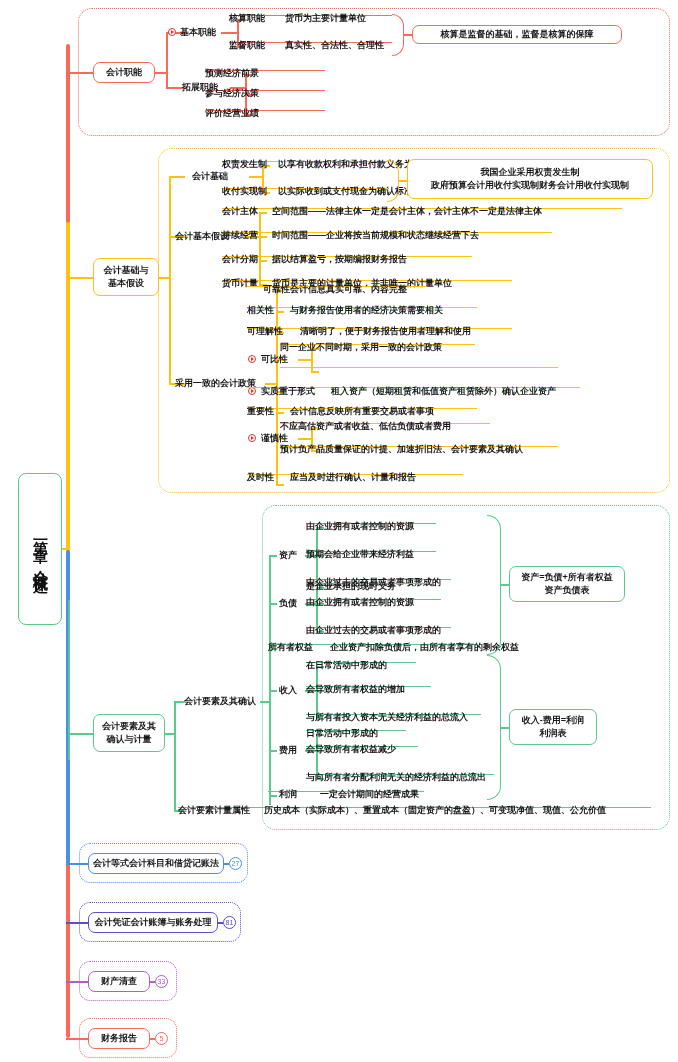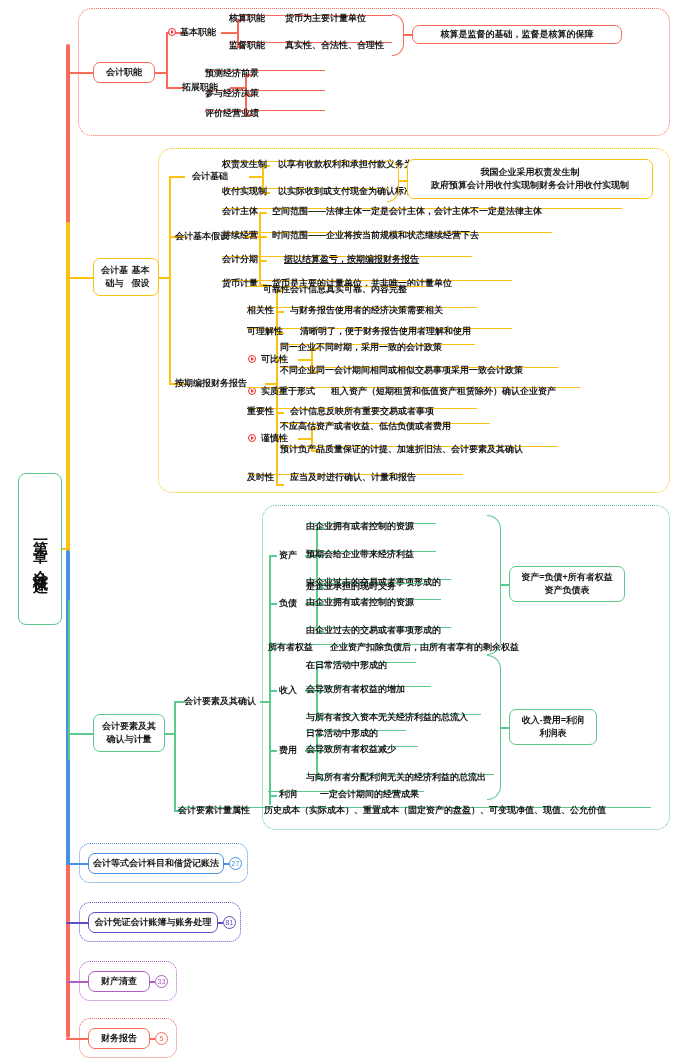--- a/index.html
+++ b/index.html
@@ -130,21 +130,21 @@
   <div class="leaf u" style="--c:#fa6a5a;left:205px;top:68px;width:120px;"></div>
   <div class="lbl" style="left:205px;top:67px;">预测经济前景</div>
   <div class="leaf u" style="--c:#fa6a5a;left:205px;top:88px;width:120px;"></div>
   <div class="lbl" style="left:205px;top:87px;">参与经济决策</div>
   <div class="leaf u" style="--c:#fa6a5a;left:205px;top:108px;width:120px;"></div>
   <div class="lbl" style="left:205px;top:107px;">评价经营业绩</div>
 
   <div class="dash" style="--c:#fcc212;left:158px;top:148px;width:512px;height:345px;"></div>
 
   <div class="hline" style="--c:#fcc212;left:66px;top:277px;width:27px;"></div>
-  <div class="boxnode multi" style="--c:#fcc212;left:93px;top:258px;width:66px;height:38px;flex-direction:row;">
+  <div class="boxnode multi" style="--c:#fcc212;left:93px;top:258px;width:66px;height:38px;flex-direction:column;">
     <span>会计基础与</span>
     <span>基本假设</span>
   </div>
 
   <div class="hline" style="--c:#fcc212;left:159px;top:277px;width:11px;"></div>
   <div class="vline" style="--c:#fcc212;left:169px;top:176px;height:208px;"></div>
   <div class="hline" style="--c:#fcc212;left:169px;top:176px;width:16px;"></div>
   <div class="hline" style="--c:#fcc212;left:169px;top:236px;width:16px;"></div>
   <div class="hline" style="--c:#fcc212;left:169px;top:383px;width:16px;"></div>
 
@@ -180,27 +180,27 @@
   <div class="leaf u" style="--c:#fcc212;left:222px;top:206px;width:400px;"></div>
   <div class="lbl" style="left:222px;top:205px;">会计主体</div>
   <div class="lbl" style="left:272px;top:205px;">空间范围——法律主体一定是会计主体，会计主体不一定是法律主体</div>
 
   <div class="leaf u" style="--c:#fcc212;left:222px;top:230px;width:330px;"></div>
   <div class="lbl" style="left:222px;top:229px;">持续经营</div>
   <div class="lbl" style="left:272px;top:229px;">时间范围——企业将按当前规模和状态继续经营下去</div>
 
   <div class="leaf u" style="--c:#fcc212;left:222px;top:254px;width:250px;"></div>
   <div class="lbl" style="left:222px;top:253px;">会计分期</div>
-  <div class="lbl" style="left:284px;top:253px;text-decoration:underline;">据以结算盈亏，按期编报财务报告</div>
+  <div class="lbl" style="left:272px;top:253px;">据以结算盈亏，按期编报财务报告</div>
 
   <div class="leaf u" style="--c:#fcc212;left:222px;top:278px;width:290px;"></div>
   <div class="lbl" style="left:222px;top:277px;">货币计量</div>
   <div class="lbl" style="left:272px;top:277px;">货币是主要的计量单位，并非唯一的计量单位</div>
 
-  <div class="lbl" style="left:175px;top:377px;">按期编报财务报告</div>
+  <div class="lbl" style="left:175px;top:377px;">采用一致的会计政策</div>
   <div class="hline" style="--c:#fcc212;left:265px;top:383px;width:12px;"></div>
   <div class="vline" style="--c:#fcc212;left:276px;top:290px;height:194px;"></div>
 
   <div class="hline" style="--c:#fcc212;left:276px;top:290px;width:8px;"></div>
   <div class="leaf u" style="--c:#fcc212;left:247px;top:284px;width:180px;"></div>
   <div class="lbl" style="left:247px;top:283px;margin-left:16px;">可靠性</div>
   <div class="lbl" style="left:290px;top:283px;">会计信息真实可靠、内容完整</div>
 
   <div class="hline" style="--c:#fcc212;left:276px;top:311px;width:8px;"></div>
   <div class="leaf u" style="--c:#fcc212;left:247px;top:305px;width:230px;"></div>
@@ -215,21 +215,20 @@
   <div class="hline" style="--c:#fcc212;left:276px;top:359px;width:8px;"></div>
   <div class="marker" style="left:248px;top:355px;"></div>
   <div class="lbl" style="left:261px;top:353px;">可比性</div>
   <div class="hline" style="--c:#fcc212;left:298px;top:359px;width:14px;"></div>
   <div class="vline" style="--c:#fcc212;left:311px;top:348px;height:24px;"></div>
   <div class="hline" style="--c:#fcc212;left:311px;top:348px;width:8px;"></div>
   <div class="hline" style="--c:#fcc212;left:311px;top:371px;width:8px;"></div>
   <div class="leaf u" style="--c:#fcc212;left:280px;top:342px;width:195px;"></div>
   <div class="lbl" style="left:280px;top:341px;">同一企业不同时期，采用一致的会计政策</div>
   <div class="leaf u" style="--c:#fcc212;left:280px;top:365px;width:278px;"></div>
-  <div class="lbl" style="left:280px;top:364px;">不同企业同一会计期间相同或相似交易事项采用一致会计政策</div>
 
   <div class="hline" style="--c:#fcc212;left:276px;top:391px;width:8px;"></div>
   <div class="marker" style="left:248px;top:387px;"></div>
   <div class="leaf u" style="--c:#fcc212;left:247px;top:385px;width:333px;"></div>
   <div class="lbl" style="left:261px;top:385px;">实质重于形式</div>
   <div class="lbl" style="left:331px;top:385px;">租入资产（短期租赁和低值资产租赁除外）确认企业资产</div>
 
   <div class="hline" style="--c:#fcc212;left:276px;top:412px;width:8px;"></div>
   <div class="leaf u" style="--c:#fcc212;left:247px;top:406px;width:230px;"></div>
   <div class="lbl" style="left:247px;top:405px;">重要性</div>

